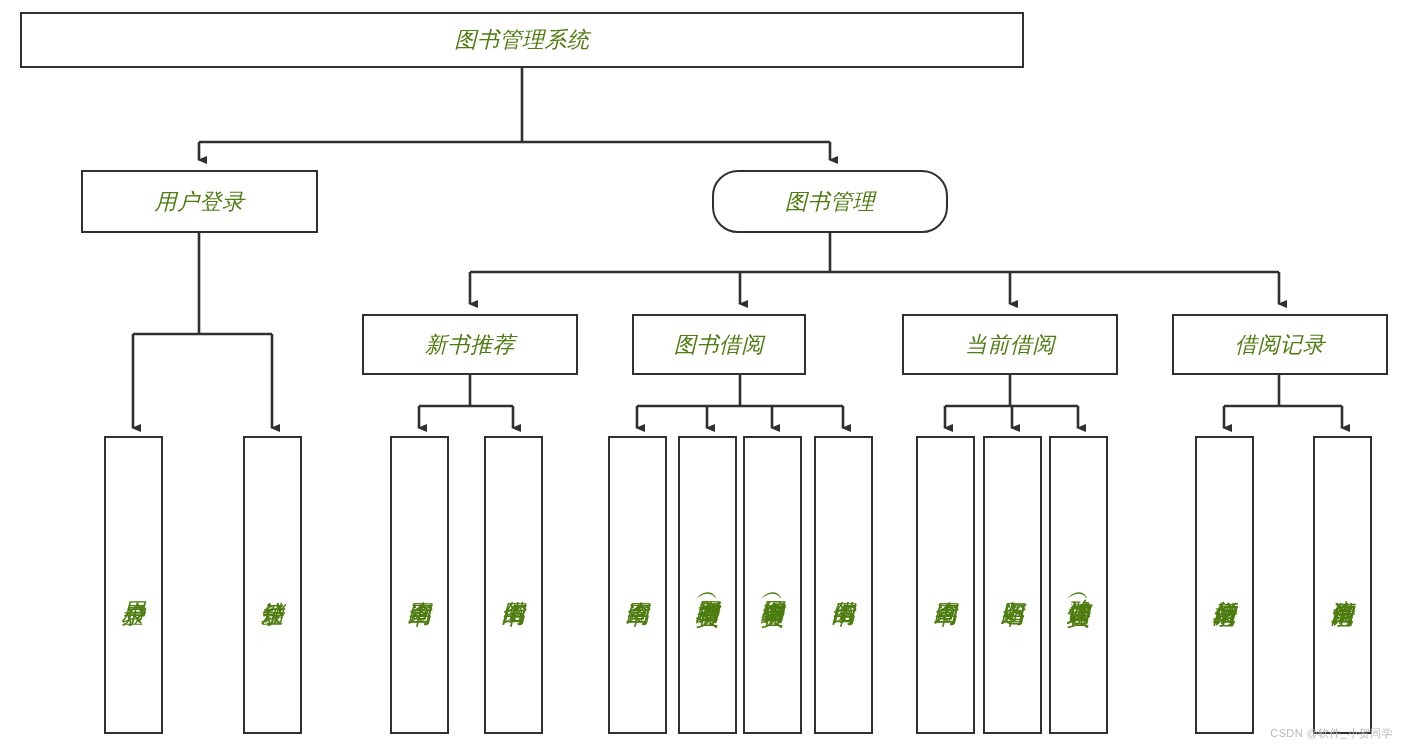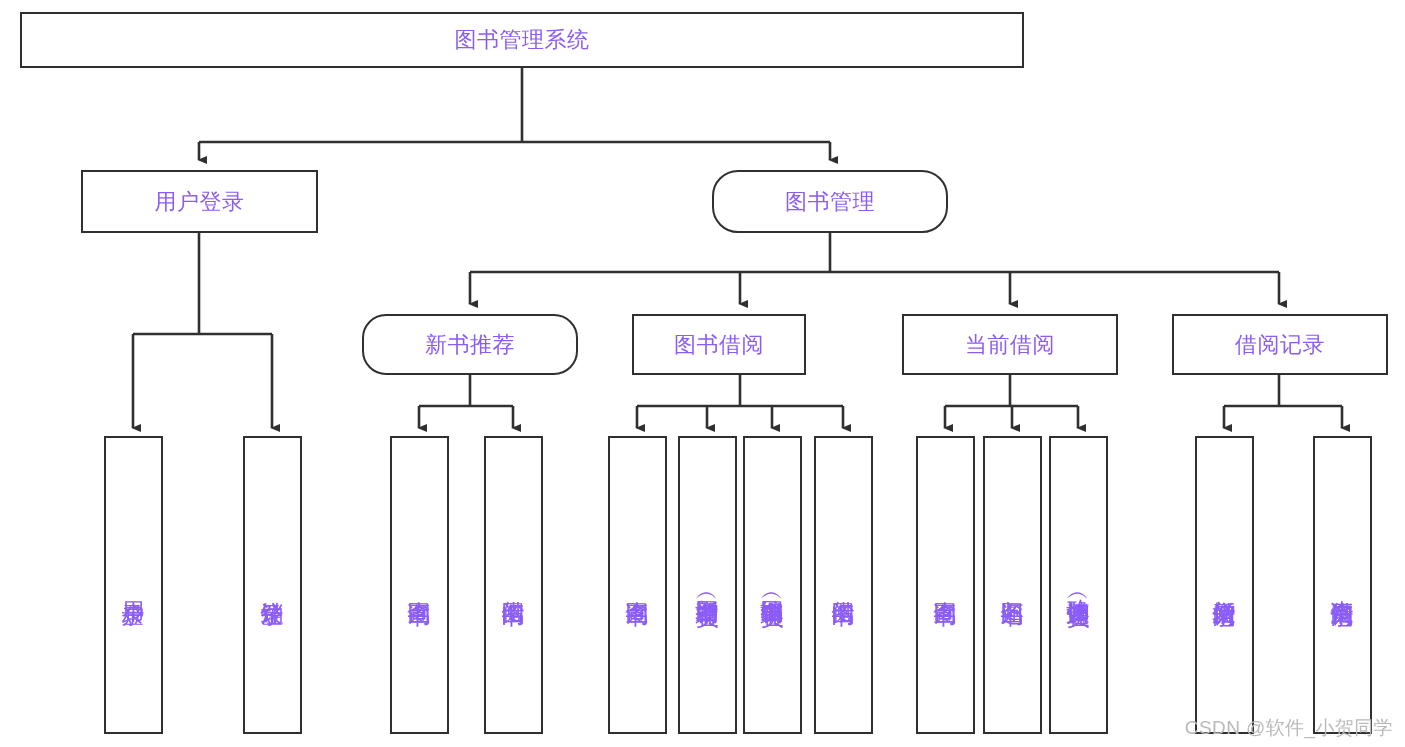--- a/index.html
+++ b/index.html
@@ -25,23 +25,24 @@
     height: 747px;
   }
   .node {
     position: absolute;
     box-sizing: border-box;
     border: 2.4px solid #303030;
     background: #ffffff;
     display: flex;
     align-items: center;
     justify-content: center;
-    color: #8b5cf6;
+    color: #4d7c0f;
     text-align: right;
     z-index: 3;
+    font-style: italic;
   }
   .node.h {
     font-size: 22px;
     line-height: 1.15;
     letter-spacing: 0.5px;
   }
   .node.v {
     writing-mode: vertical-rl;
     text-orientation: upright;
     font-size: 23px;
@@ -52,21 +53,21 @@
   .node.v > span {
     writing-mode: vertical-rl;
     text-orientation: upright;
     display: block;
     white-space: normal;
   }
   #watermark {
     position: absolute;
     right: 12px;
     bottom: 6px;
-    font-size: 19px;
+    font-size: 11px;
     color: #b9b9b9;
     letter-spacing: 0.4px;
     z-index: 5;
     white-space: nowrap;
   }
 </style>
 </head>
 <body>
 
 <div id="canvas">
@@ -120,21 +121,21 @@
       <path d="M 1224 406 L 1224 428" marker-end="url(#arrow)"></path>
       <path d="M 1342 406 L 1342 428" marker-end="url(#arrow)"></path>
     </g>
   </svg>
 
   <div class="node h" style="left:20px; top:12px; width:1004px; height:56px;">图书管理系统</div>
 
   <div class="node h" style="left:81px; top:170px; width:237px; height:63px;">用户登录</div>
   <div class="node h" style="left:712px; top:170px; width:236px; height:63px;border-radius:26px;">图书管理</div>
 
-  <div class="node h" style="left:362px; top:314px; width:216px; height:61px;border-radius:24px;">新书推荐</div>
+  <div class="node h" style="left:362px; top:314px; width:216px; height:61px;">新书推荐</div>
   <div class="node h" style="left:632px; top:314px; width:174px; height:61px;">图书借阅</div>
   <div class="node h" style="left:1172px; top:314px; width:216px; height:61px;">借阅记录</div>
   <div class="node h" style="left:902px; top:314px; width:216px; height:61px;">当前借阅</div>
 
   <div class="node v" style="left:104px; top:436px; width:59px; height:298px;">
     <span>用户登录</span>
   </div>
   <div class="node v" style="left:243px; top:436px; width:59px; height:298px;">
     <span>注销登录</span>
   </div>

